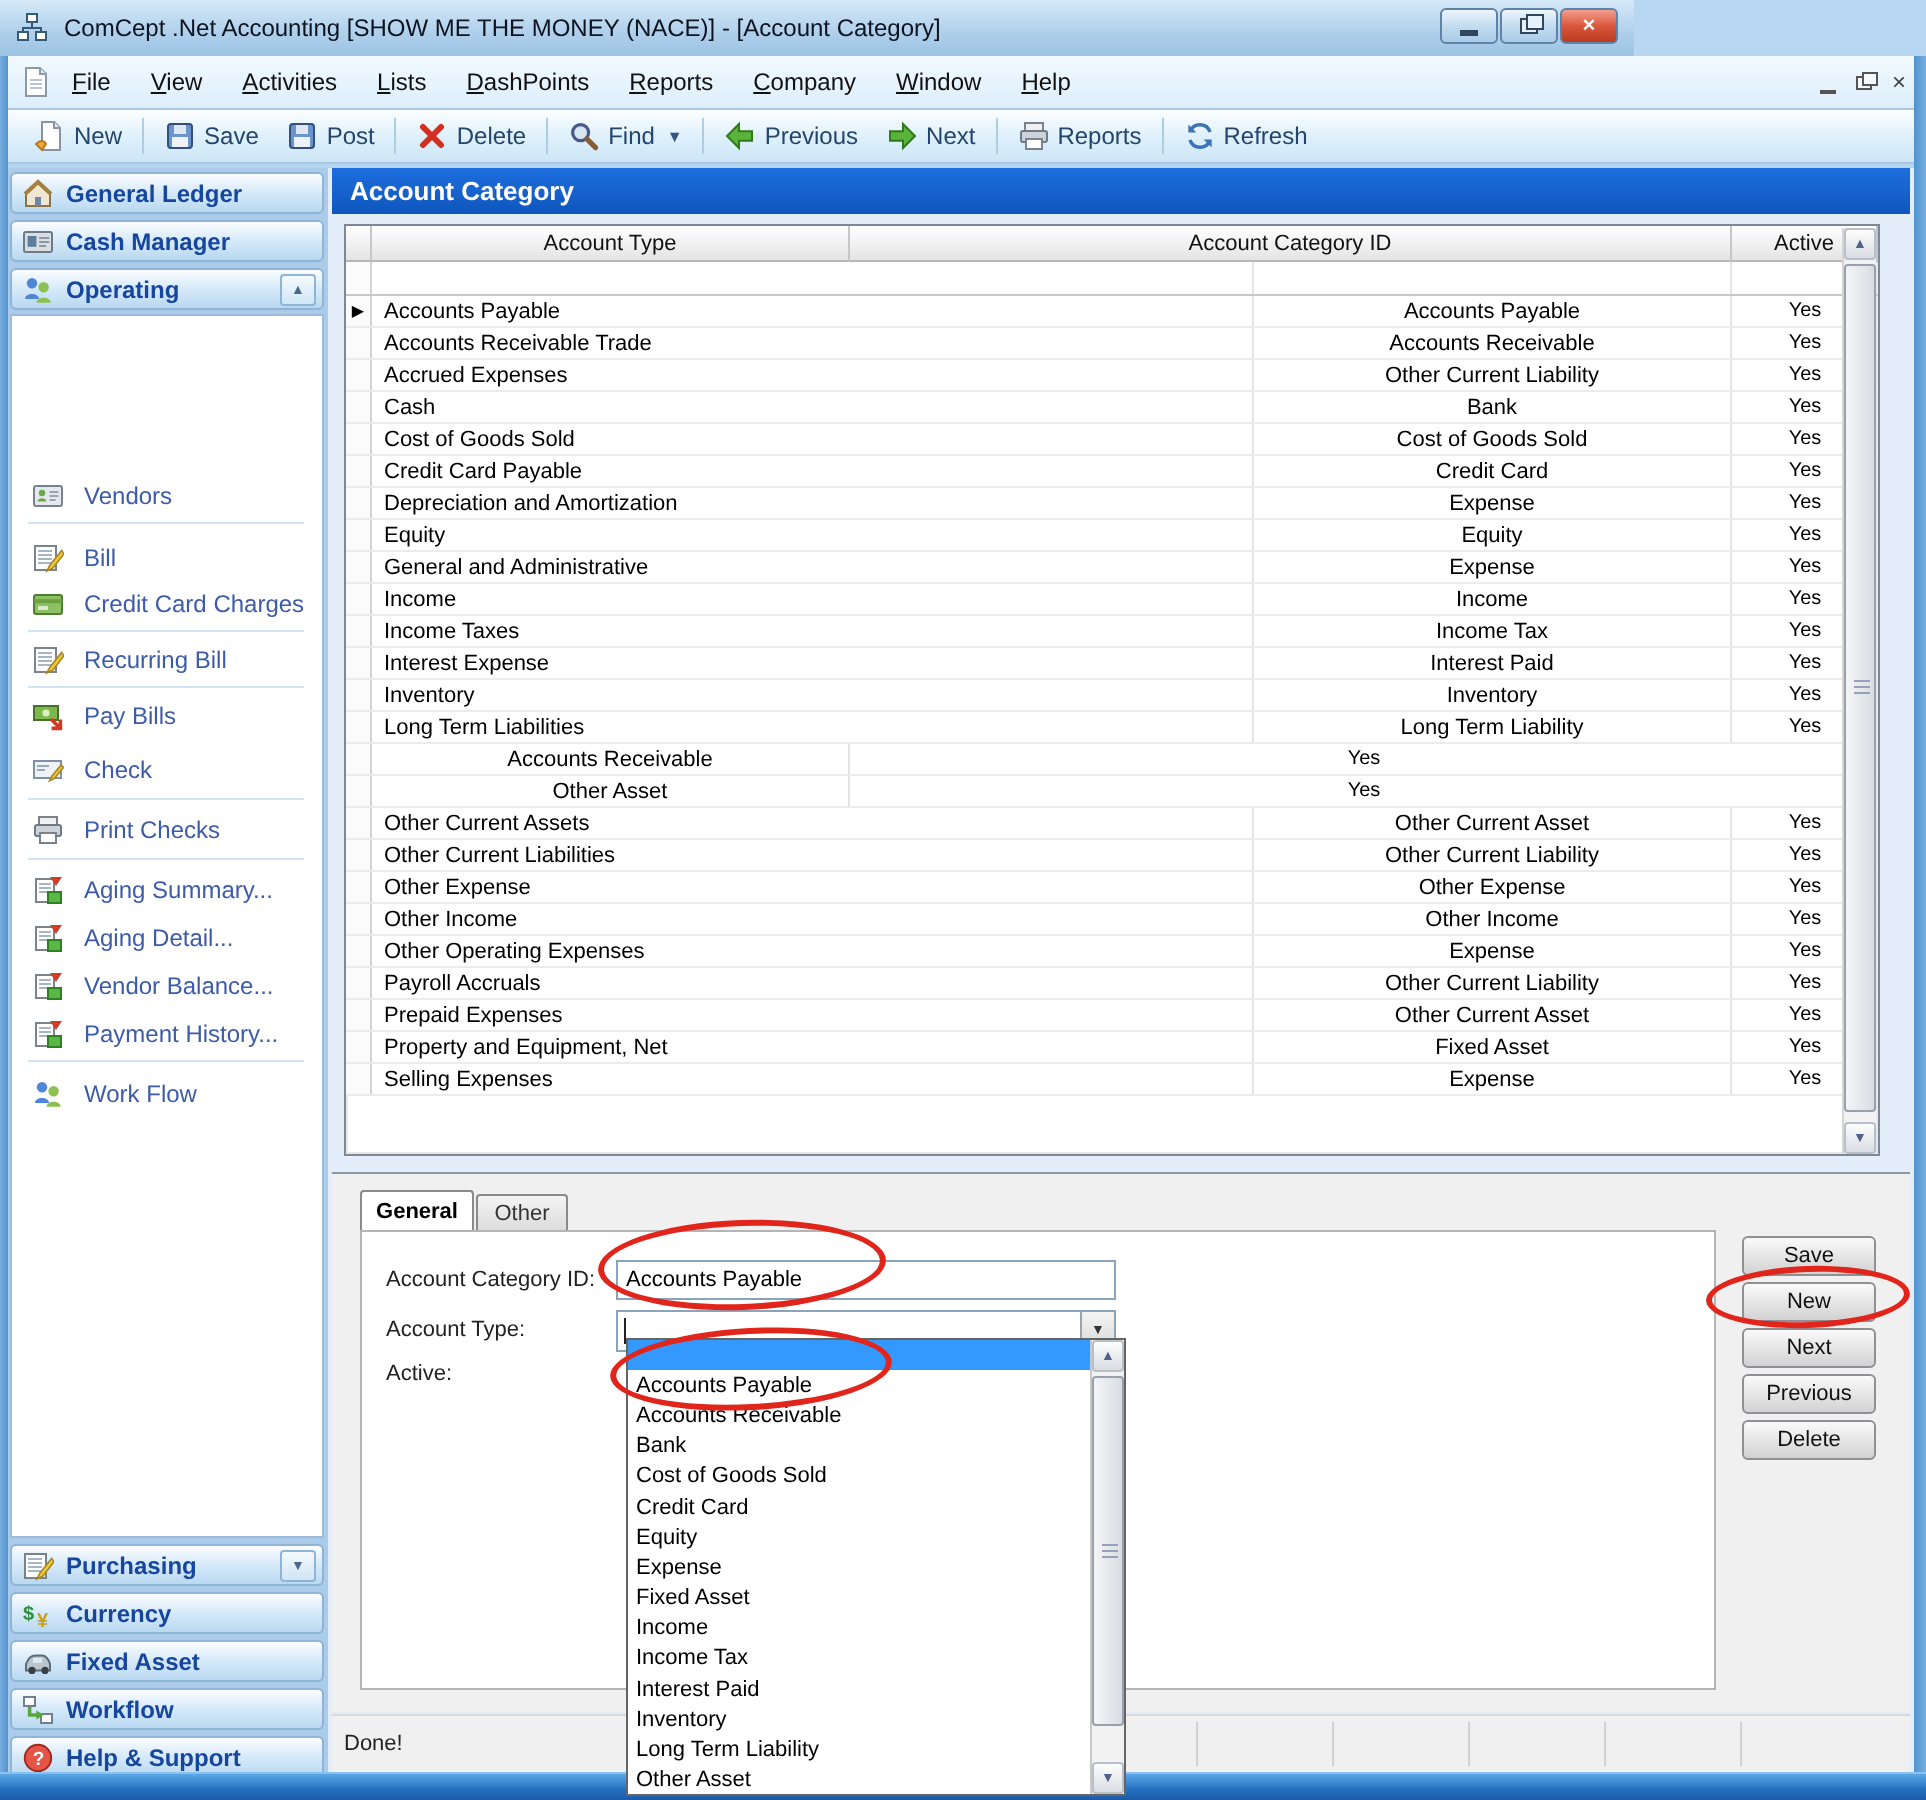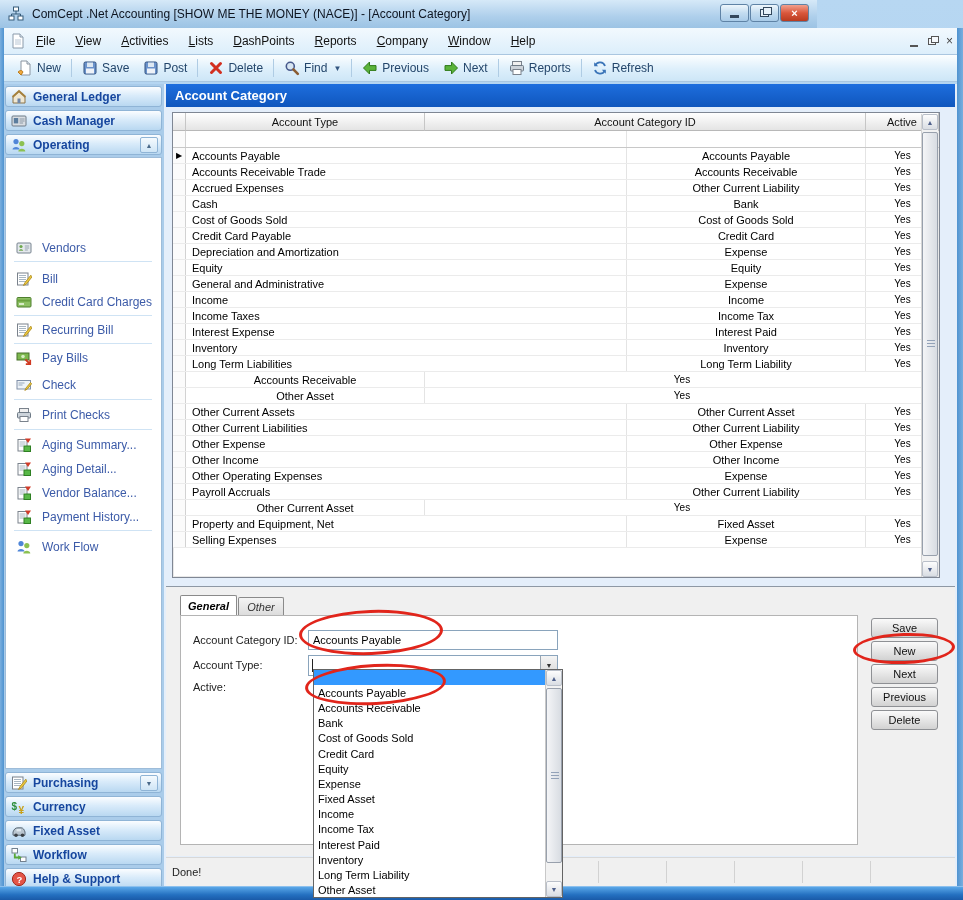--- a/index.html
+++ b/index.html
@@ -73,21 +73,21 @@
     background:linear-gradient(#fdfdfd,#d9dde3);display:flex;align-items:center;justify-content:center;
     font-size:7px;color:#50618c;}
   .sbthumb{position:absolute;left:0;width:16px;border:1px solid #98a0ac;border-radius:2px;
     background:linear-gradient(90deg,#f4f5f7,#d8dce2);}
   .sbthumb .grip{position:absolute;left:4px;top:50%;margin-top:-4px;width:8px;height:8px;
     background:repeating-linear-gradient(#93a2b8 0 1px,transparent 1px 3px);}
   
   #formpanel{position:absolute;left:2px;top:502px;width:789px;height:270px;background:#f0f0f0;
     border-top:1px solid #8e98a4;}
   .tab{position:absolute;height:20px;font-size:11px;display:flex;align-items:center;justify-content:center;
-    border:1px solid #8a8a8a;border-bottom:none;border-radius:2px 2px 0 0;font-style:italic;}
+    border:1px solid #8a8a8a;border-bottom:none;border-radius:2px 2px 0 0;}
   .tab.active{background:#fff;font-weight:bold;color:#000;z-index:3;}
   .tab.inactive{background:linear-gradient(#f4f4f4,#dcdcdc);color:#333;height:18px;z-index:1;}
   #tabpage{position:absolute;left:14px;top:28px;width:678px;height:230px;background:#fff;border:1px solid #b4b4b4;z-index:2;}
   .flabel{position:absolute;left:12px;font-size:11px;color:#222;}
   .finput{position:absolute;left:127px;width:250px;height:20px;border:1px solid #8aa4bc;background:#fff;
     font-size:11px;color:#000;display:flex;align-items:center;padding-left:4px;}
   .combo{position:absolute;left:127px;width:250px;height:21px;border:1px solid #8aa4bc;background:#fff;display:flex;}
   .combo .cursor{width:1px;height:13px;background:#222;margin:3px 0 0 3px;}
   .combo .cbtn{margin-left:auto;width:17px;height:100%;border-left:1px solid #9aa4ae;
     background:linear-gradient(#f4f4f4,#d8d8d8);display:flex;align-items:center;justify-content:center;
@@ -596,20 +596,21 @@
 
           <div class="trow">
             <div class="c-sel"></div>
             <div class="c-id">Payroll Accruals</div>
             <div class="c-type">Other Current Liability</div>
             <div class="c-active">Yes</div>
           </div>
 
           <div class="trow">
             <div class="c-sel"></div>
+            <div class="c-id">Prepaid Expenses</div>
             <div class="c-type">Other Current Asset</div>
             <div class="c-active">Yes</div>
           </div>
 
           <div class="trow">
             <div class="c-sel"></div>
             <div class="c-id">Property and Equipment, Net</div>
             <div class="c-type">Fixed Asset</div>
             <div class="c-active">Yes</div>
           </div>

